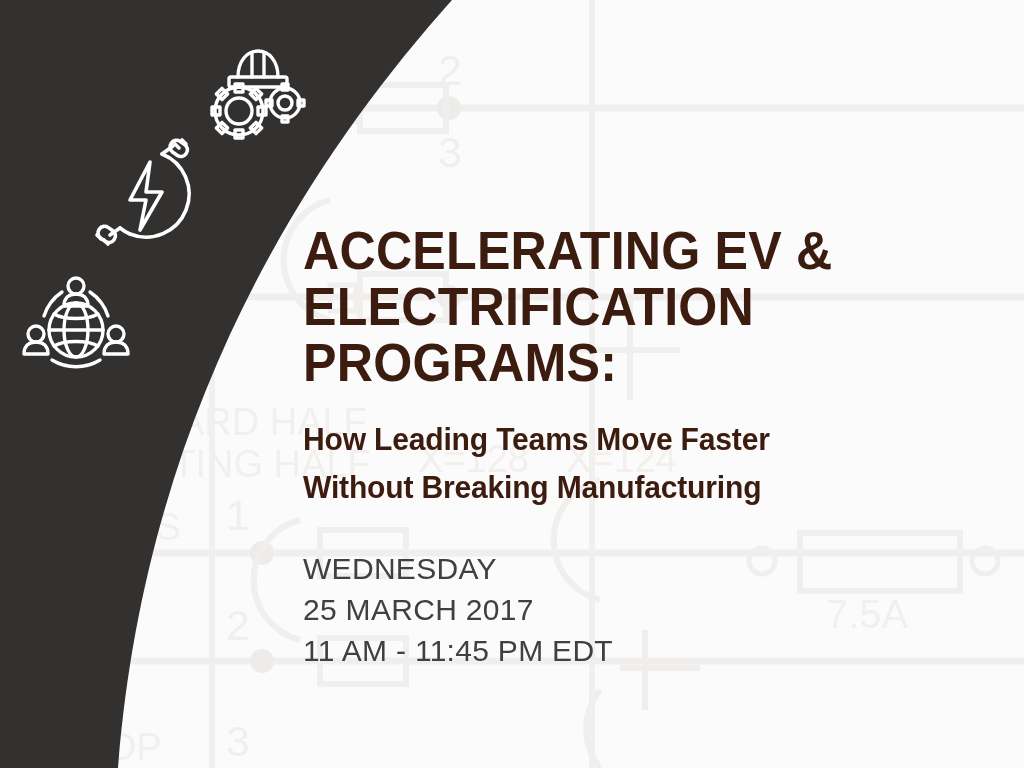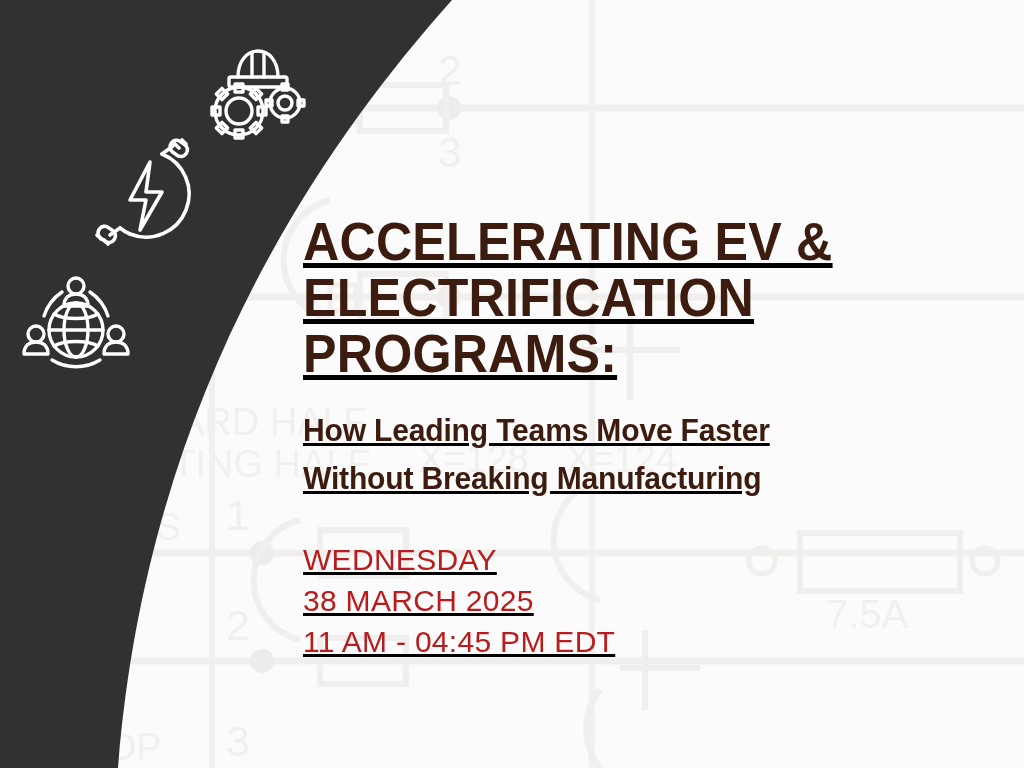--- a/index.html
+++ b/index.html
@@ -40,23 +40,22 @@
     top:74px;left:713px;
     z-index:4;
     width:234px;height:52px;
   }
   .logo svg{display:block;width:100%;height:100%;}
 
   
   .content{
     position:absolute;
     z-index:4;
-    left:303px;top:213px;
+    left:303px;top:222px;
     width:680px;
-    text-decoration:underline;
   }
 
   .title{
     color:#3D1C10;
     font-family:"Liberation Sans",sans-serif;
     font-weight:bold;
     font-size:54px;
     line-height:56px;
     letter-spacing:0.2px;
     margin:0;
@@ -73,21 +72,21 @@
     font-size:31px;
     line-height:48px;
     letter-spacing:-0.2px;
     transform:scaleX(0.97);
     transform-origin:left top;
   }
   .subtitle div{white-space:nowrap;}
 
   .datetime{
     margin:36px 0 0 0;
-    color:#b91c1c;
+    color:#404040;
     font-family:"Liberation Sans",sans-serif;
     font-weight:normal;
     font-size:30px;
     line-height:41px;
     letter-spacing:0.3px;
   }
   .datetime div{white-space:nowrap;}
 </style>
 </head>
 <body>
@@ -268,19 +267,19 @@
 <span>ELECTRIFICATION</span>
 <span>PROGRAMS:</span></h1>
 
     <div class="subtitle">
       <div>How Leading Teams Move Faster</div>
       <div>Without Breaking Manufacturing</div>
     </div>
 
     <div class="datetime">
       <div>WEDNESDAY</div>
-      <div>38 MARCH 2025</div>
-      <div>11 AM - 04:45 PM EDT</div>
+      <div>25 MARCH 2017</div>
+      <div>11 AM - 11:45 PM EDT</div>
     </div>
 
   </div>
 
 </div>
 
 </body></html>

